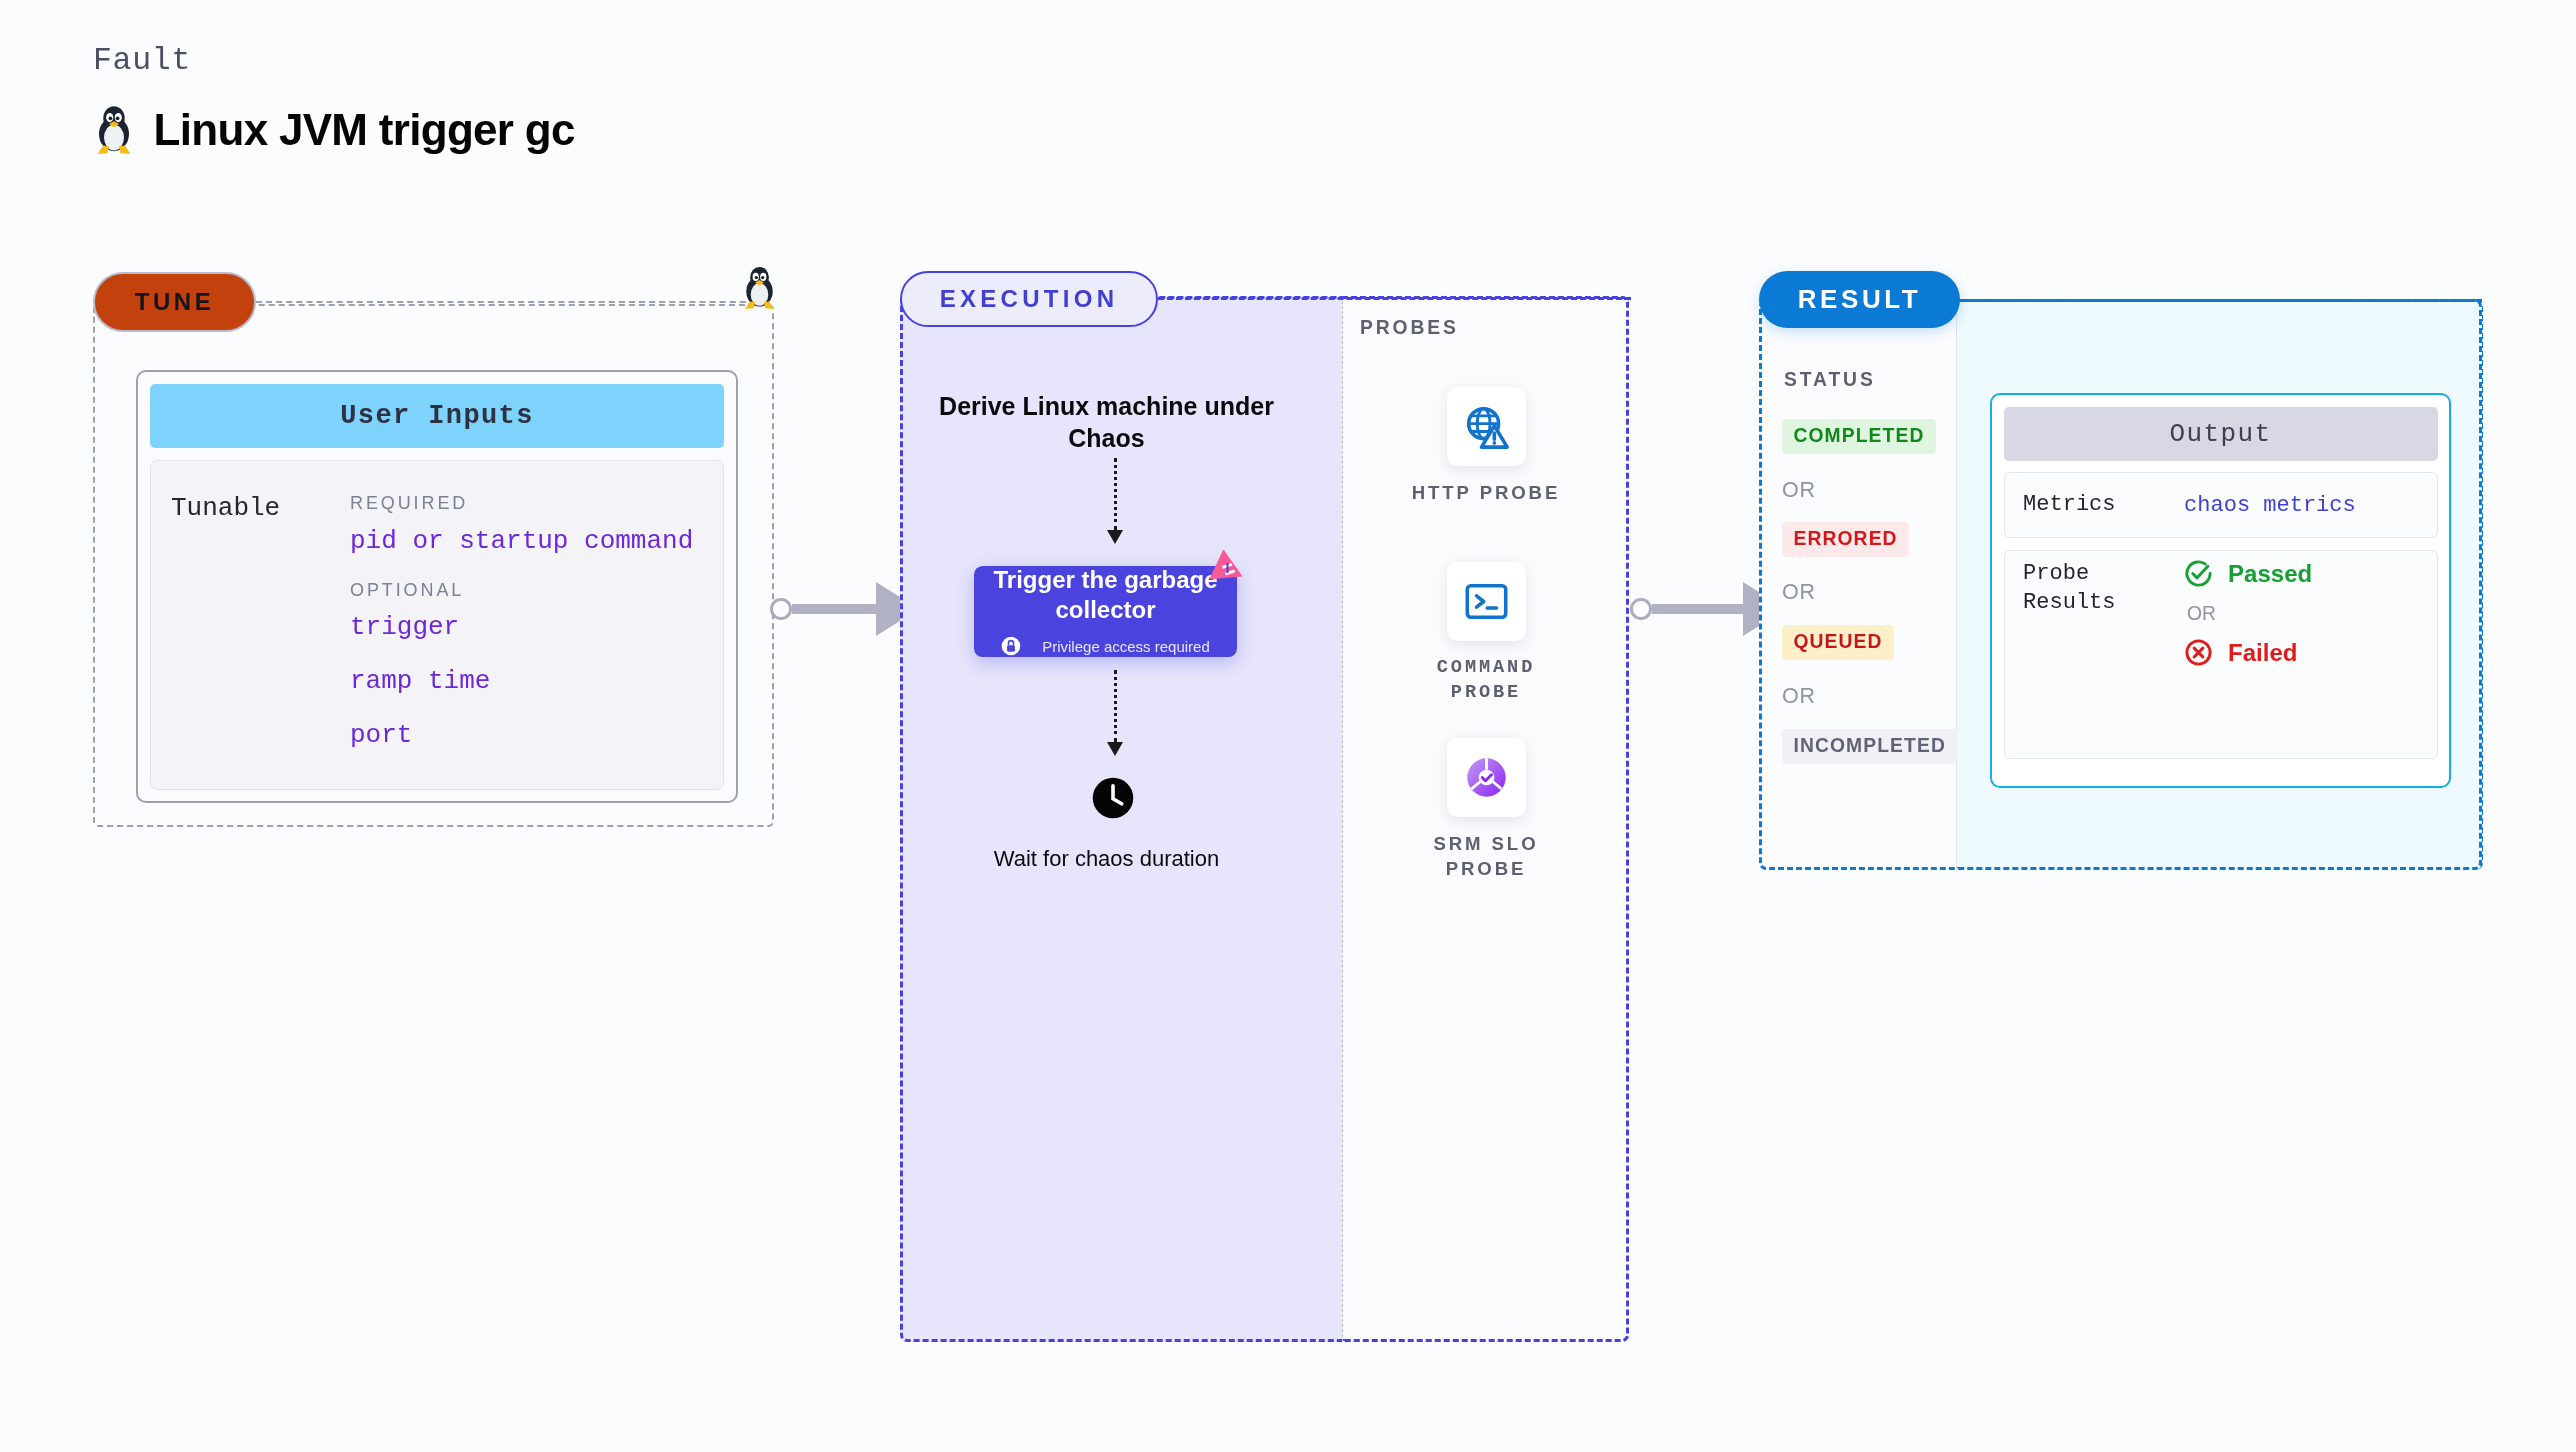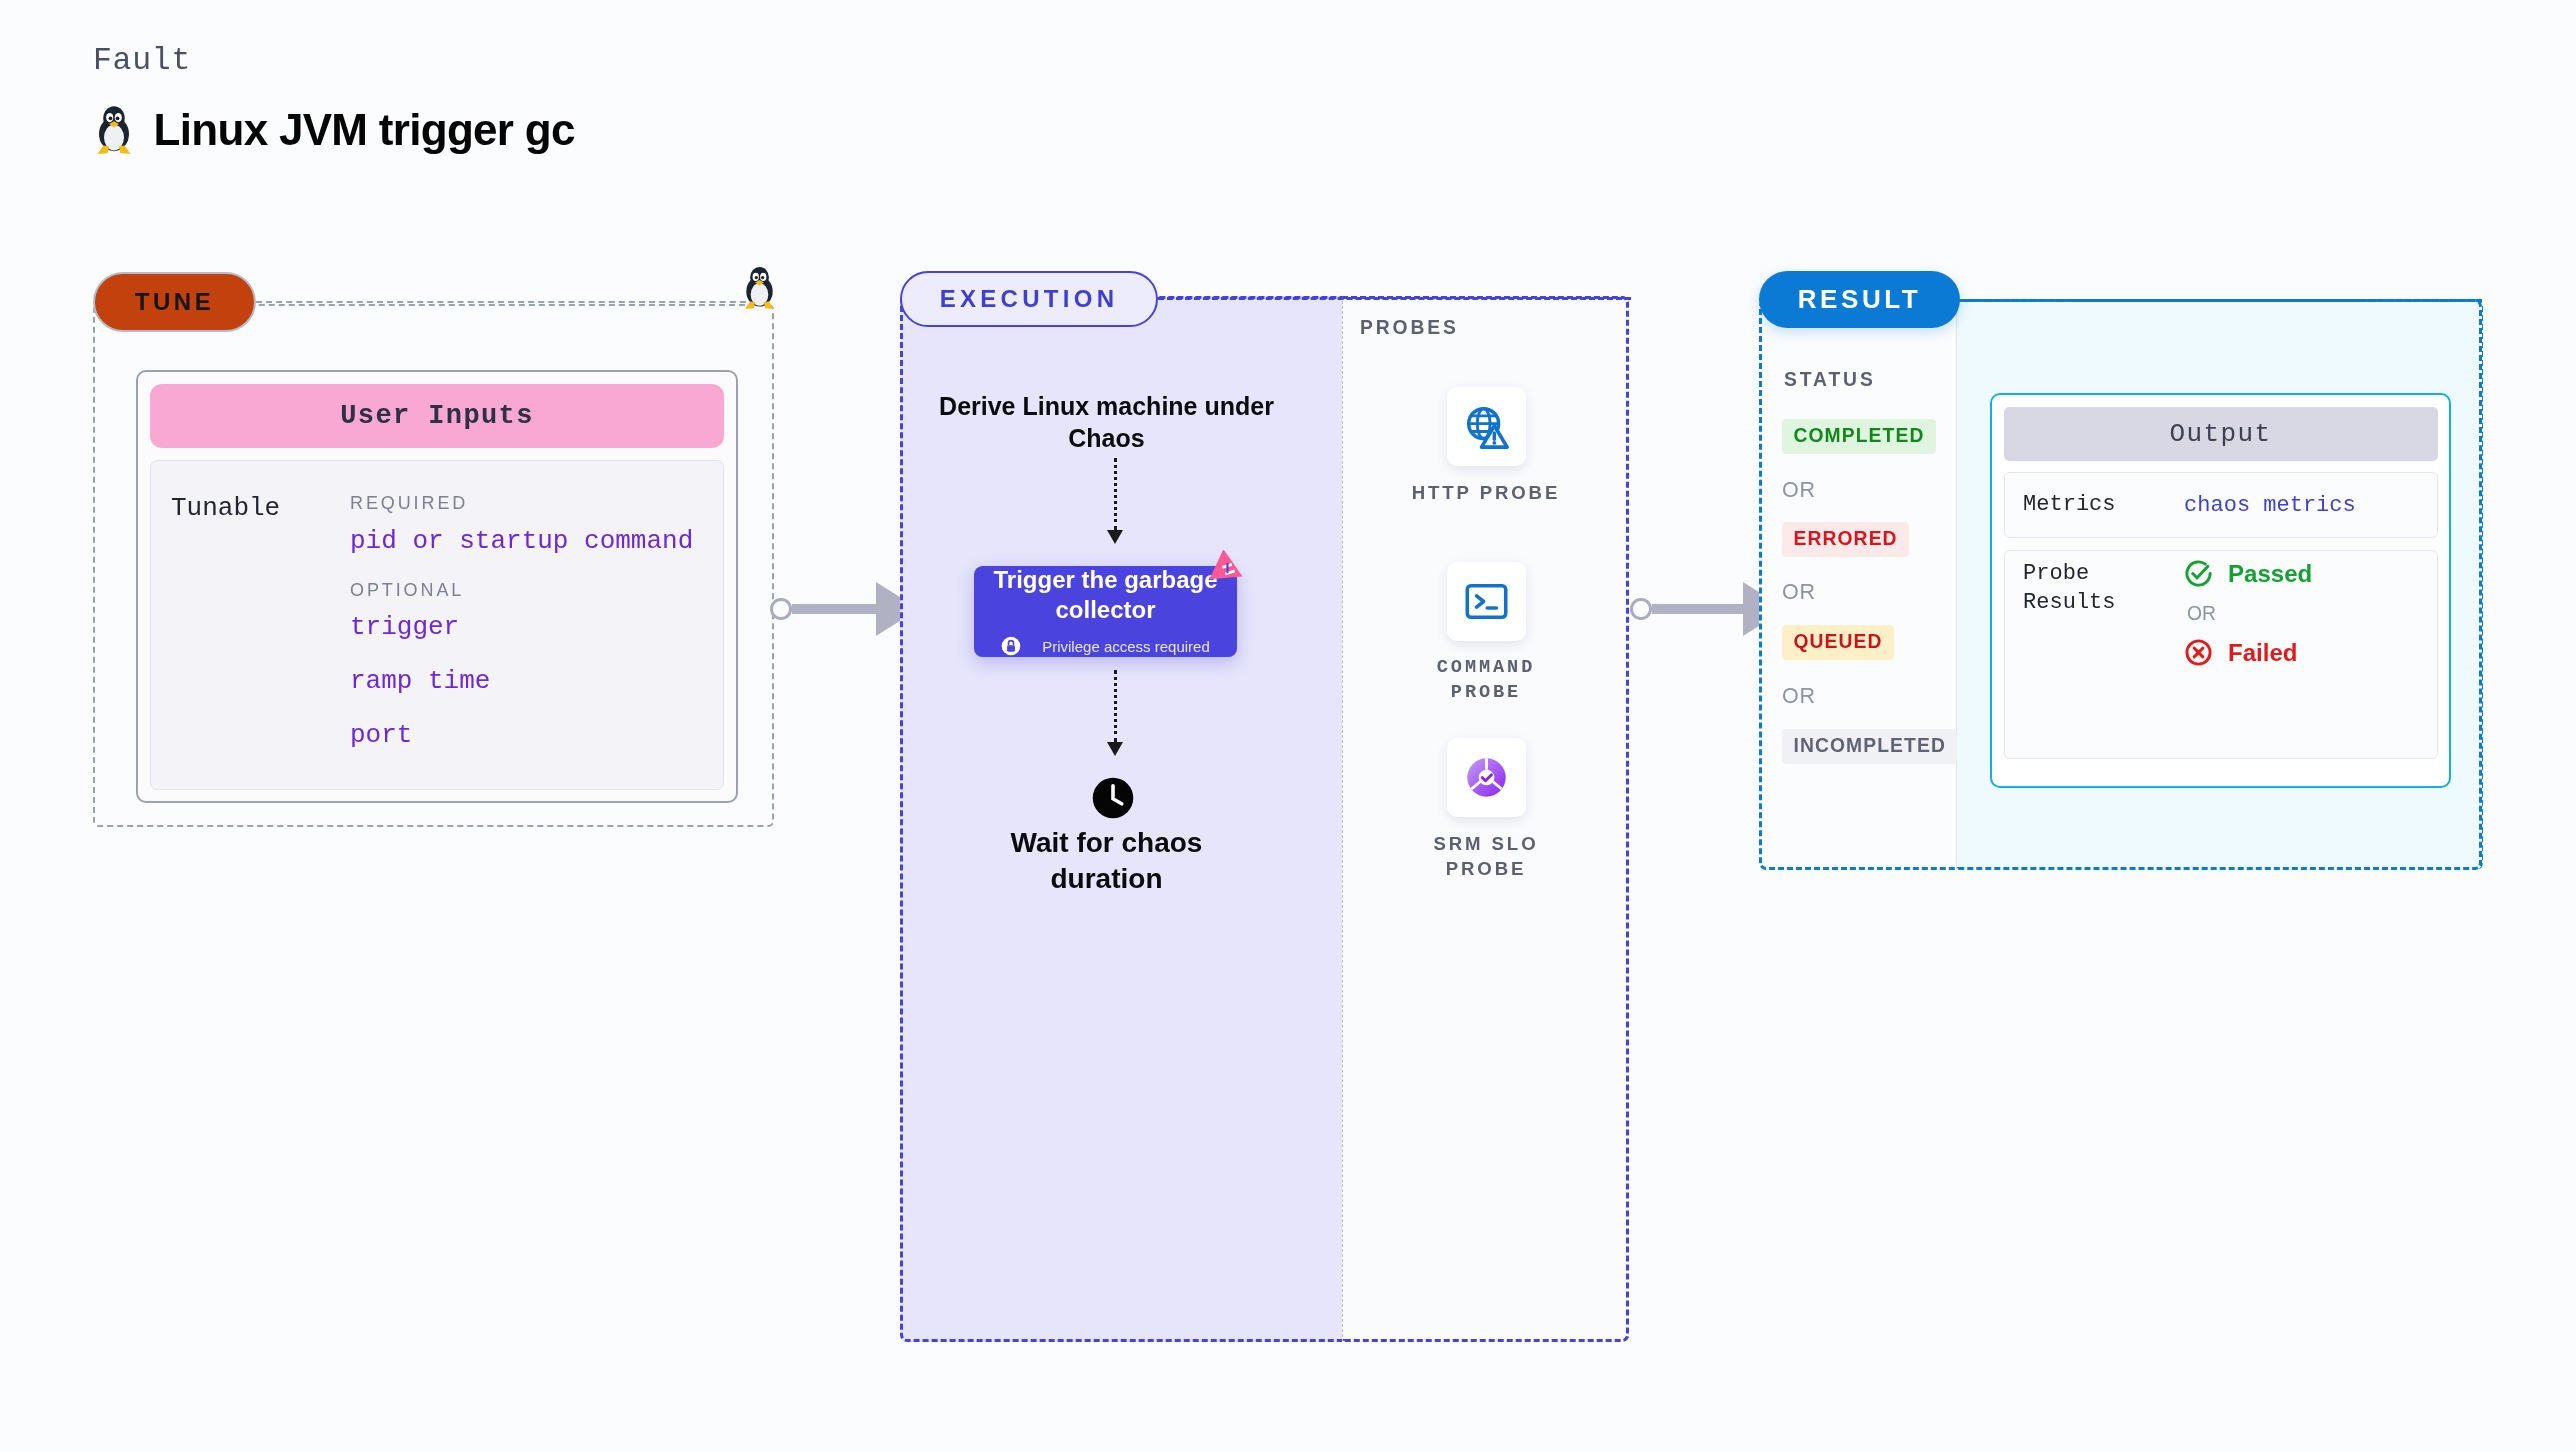--- a/index.html
+++ b/index.html
@@ -42,21 +42,21 @@
   #tune-dash{
     position:absolute;left:256px;top:301px;width:510px;height:0;
     border-top:2.9px dashed #9ba0b5;
   }
   #tune-card{
     position:absolute;left:136px;top:370px;width:602px;height:433px;
     box-sizing:border-box;background:#fbfbfd;border:2.1px solid #9ba0b5;
     border-radius:10px;padding:12px;
   }
   #user-inputs-header{
-    height:64px;background:#f9a8d4;border-radius:12px;
+    height:64px;background:#7dd3fc;border-radius:5px;
     display:flex;align-items:center;justify-content:center;
     font-family:"Liberation Mono",monospace;font-size:27px;
     font-weight:bold;color:#2d3142;letter-spacing:1.4px;
   }
   #tunable-box{
     margin-top:12px;height:330px;box-sizing:border-box;
     background:#f4f4f8;border:1.4px solid #e2e3ea;border-radius:7.2px;
     display:flex;padding:32px 0 0 20px;
   }
   #tunable-label{
@@ -140,22 +140,22 @@
     font-size:24px;font-weight:bold;color:#fff;text-align:center;
     line-height:1.22;
   }
   #priv-row{display:flex;align-items:center;gap:21px;margin-top:12px;}
   #priv-text{font-size:15px;color:#e7e6fb;}
   #ribbon{
     position:absolute;right:-10px;top:-15.8px;width:39px;height:39px;
   }
   #clock-icon{position:absolute;left:1092px;top:777px;}
   #wait-text{
-    position:absolute;left:956px;top:825px;width:301px;text-align:center;
-    font-size:28px;font-weight:bold;color:#0b0b0d;line-height:1.28;
+    position:absolute;left:956px;top:845px;width:301px;text-align:center;
+    font-size:22px;font-weight:normal;color:#0b0b0d;line-height:1.28;
   }
 
   .probe{position:absolute;width:172px;text-align:center;left:1400px;}
   .probe-icon-box{
     width:79px;height:79px;margin:0 auto;background:#fff;
     border-radius:10px;box-shadow:0 3.6px 11.5px rgba(30,40,80,.10);
     display:flex;align-items:center;justify-content:center;
   }
   .probe-label{
     margin-top:14.3px;font-size:18.6px;font-weight:bold;color:#5c6070;

